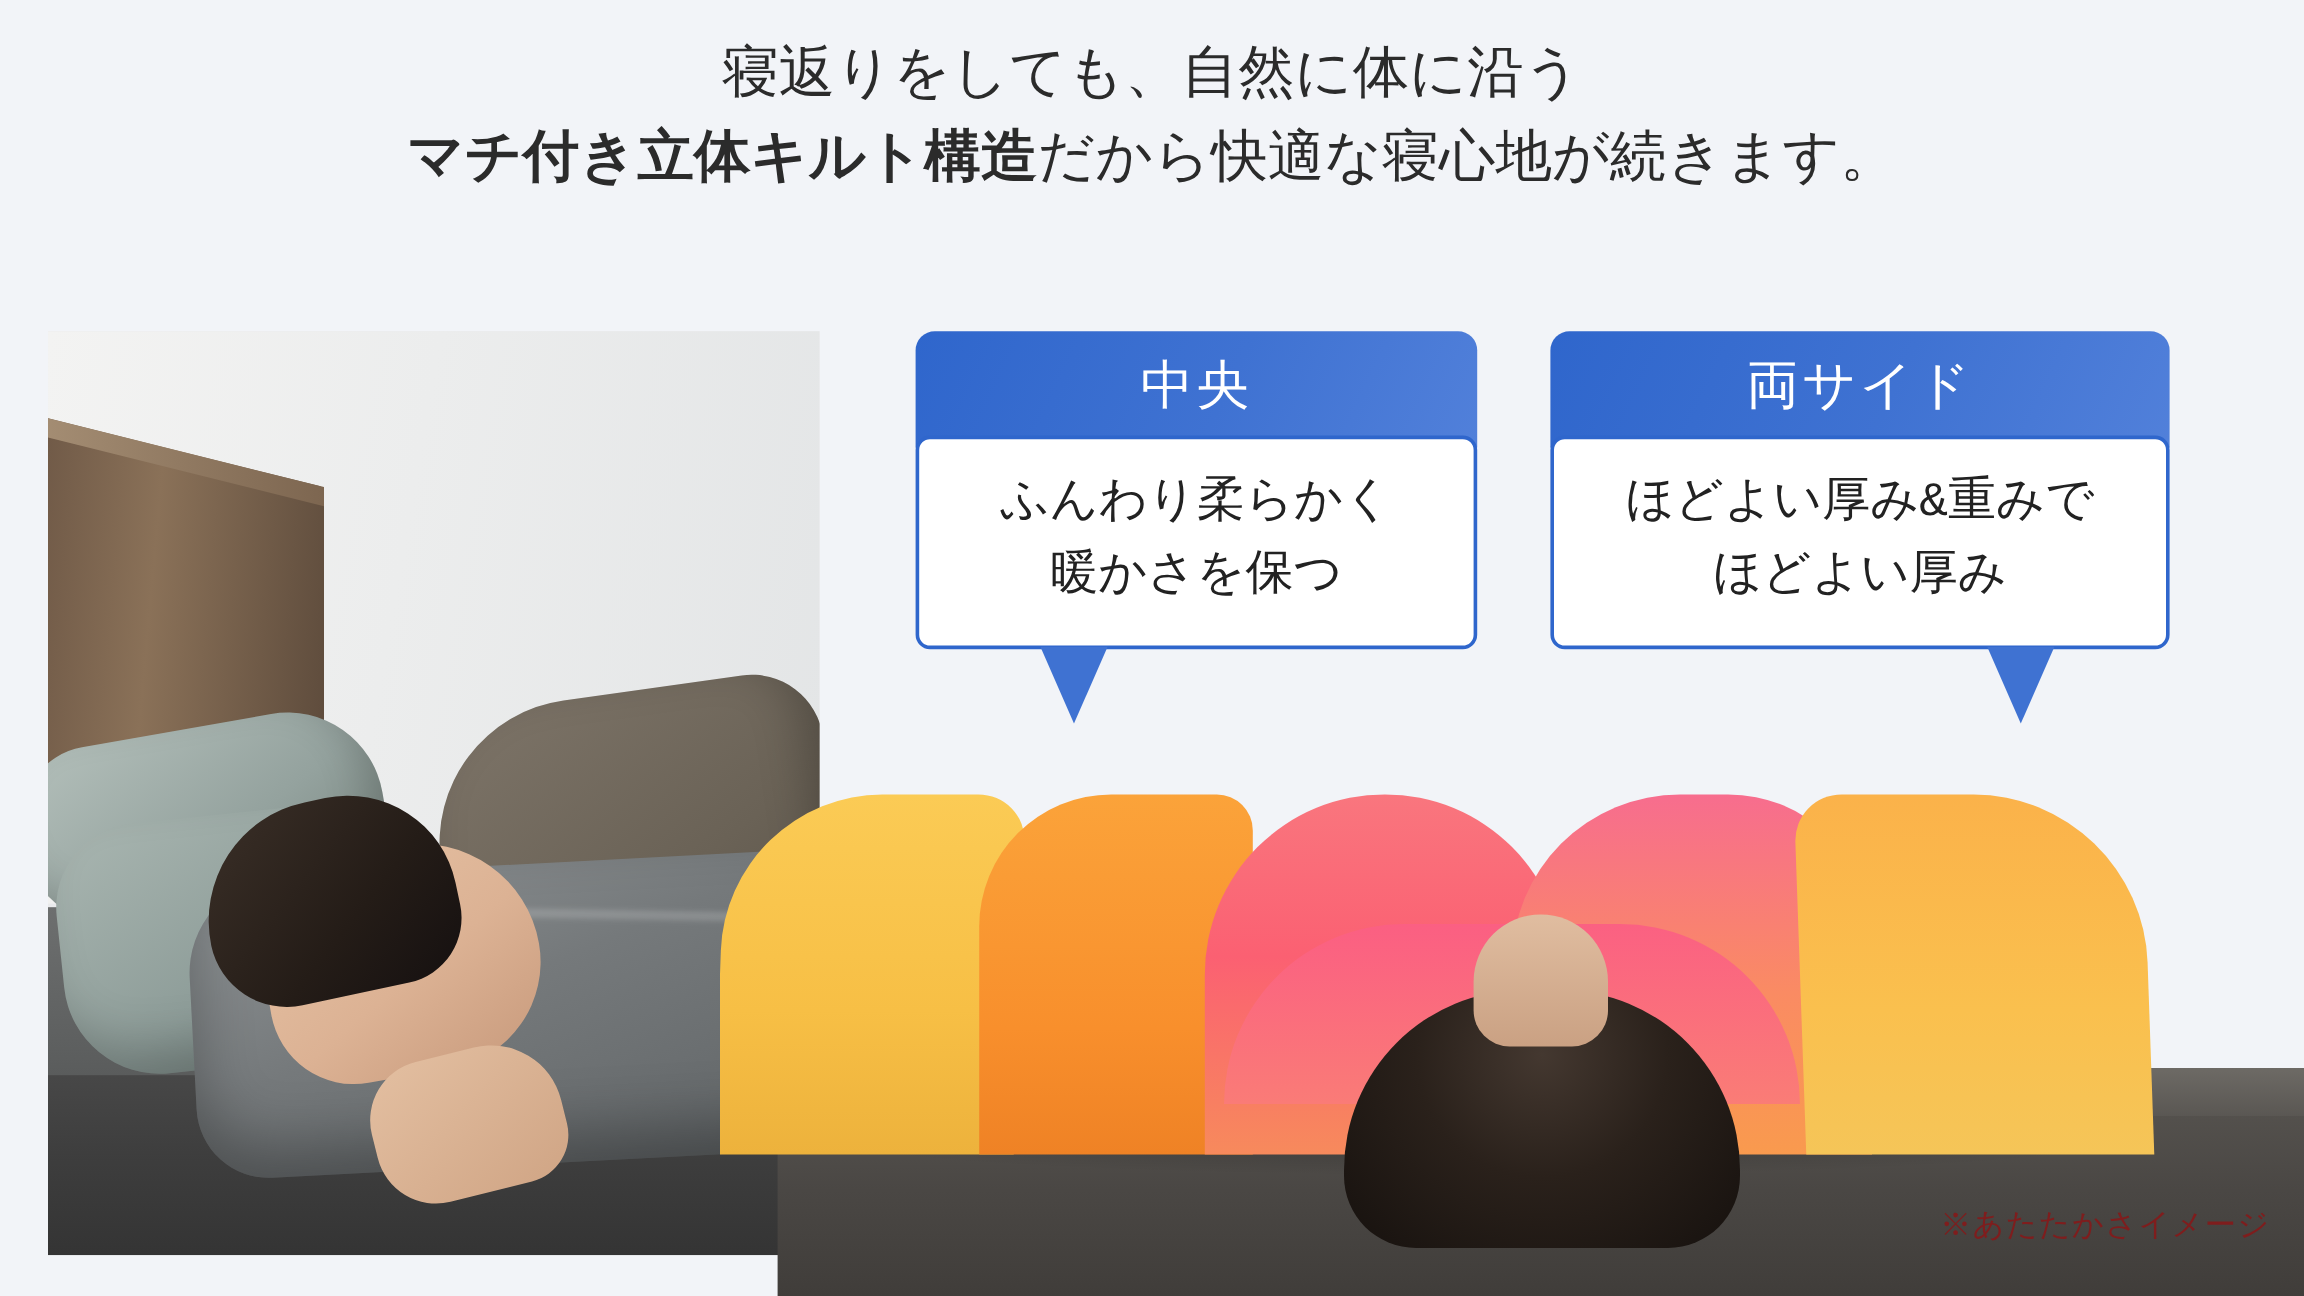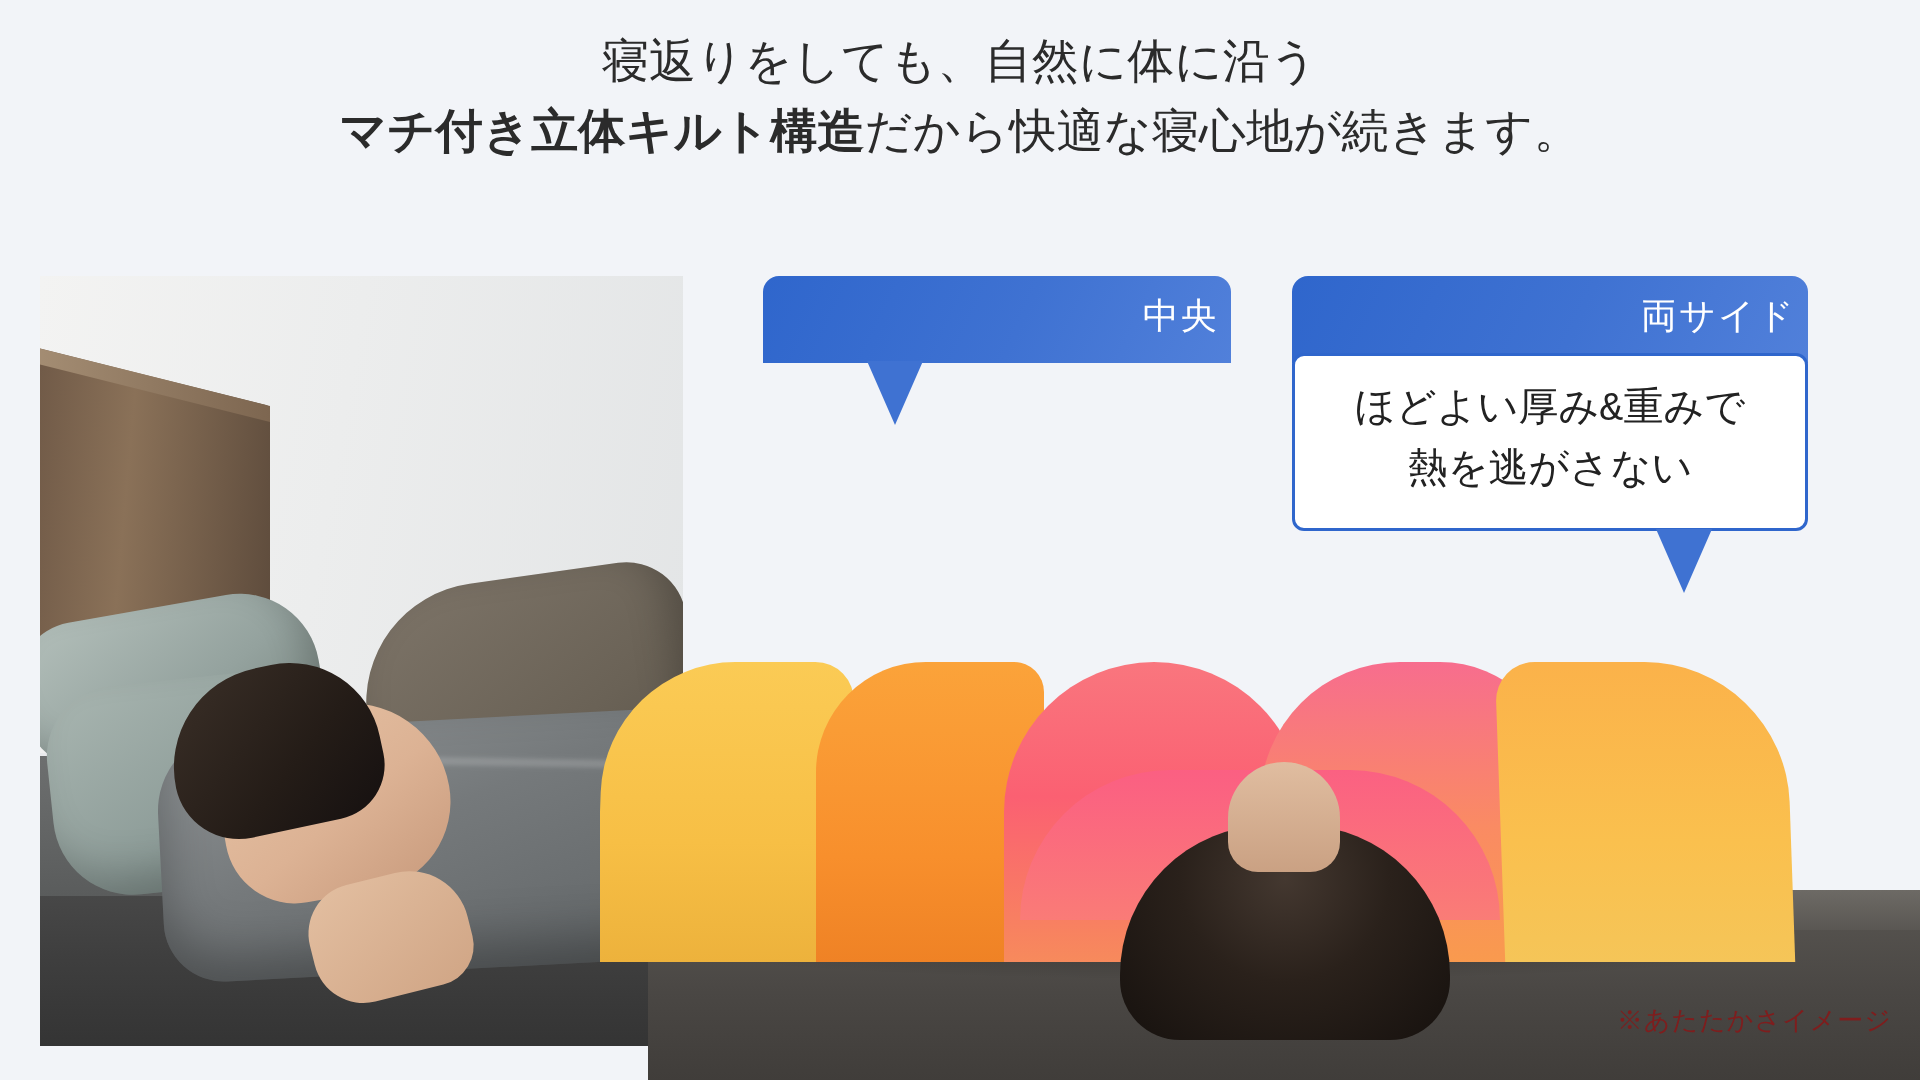--- a/index.html
+++ b/index.html
@@ -68,21 +68,21 @@
   .ph-hands{position:absolute;left:270px;top:600px;width:160px;height:120px;
     border-radius:50px 60px 40px 50px;
     background:linear-gradient(150deg,#e3bfa1 0%,#d0a585 100%);
     transform:rotate(-14deg);z-index:4;}
 
   
   .callout{position:absolute;top:276px;}
   .callout .co-head{
     border-radius:16px 16px 0 0;
     background:linear-gradient(115deg,#2f66cc 0%,#3f72d2 55%,#5180da 100%);
-    color:#fff;text-align:right;font-size:36px;font-weight:400;
+    color:#fff;text-align:center;font-size:44px;font-weight:400;
     padding:16px 12px 22px;letter-spacing:.06em;
   }
   .callout .co-body{
     background:#fff;border:3px solid #2f66cc;border-radius:12px;
     margin-top:-10px;padding:24px 0 26px;text-align:center;
     color:#222;font-size:40px;line-height:1.52;
   }
   .callout .co-body span{display:block;white-space:nowrap;}
   .callout .co-tail{
     position:absolute;bottom:-62px;width:0;height:0;
@@ -149,28 +149,32 @@
     <div class="ph-pillow1"></div>
     <div class="ph-sleeve"></div>
     <div class="ph-hair"></div>
     <div class="ph-face"></div>
     <div class="ph-hands"></div>
     <div class="ph-duvet"></div>
   </div>
 
   <div class="callout" id="callout-center">
     <div class="co-head">中央</div>
+    <div class="co-body">
+      <span>ふんわり柔らかく</span>
+      <span>暖かさを保つ</span>
+    </div>
     <div class="co-tail"></div>
   </div>
 
   <div class="callout" id="callout-sides">
     <div class="co-head">両サイド</div>
     <div class="co-body">
       <span>ほどよい厚み&amp;重みで</span>
-      <span>熱を逃がさない</span>
+      <span>ほどよい厚み</span>
     </div>
     <div class="co-tail"></div>
   </div>
 
   <div class="diagram">
     <div class="dg-bed"></div>
     <div class="dg-bedtop"></div>
     <div class="dg-shadow"></div>
     <div class="dg-dome">
       <div class="dg-seg dg-s1"></div>

